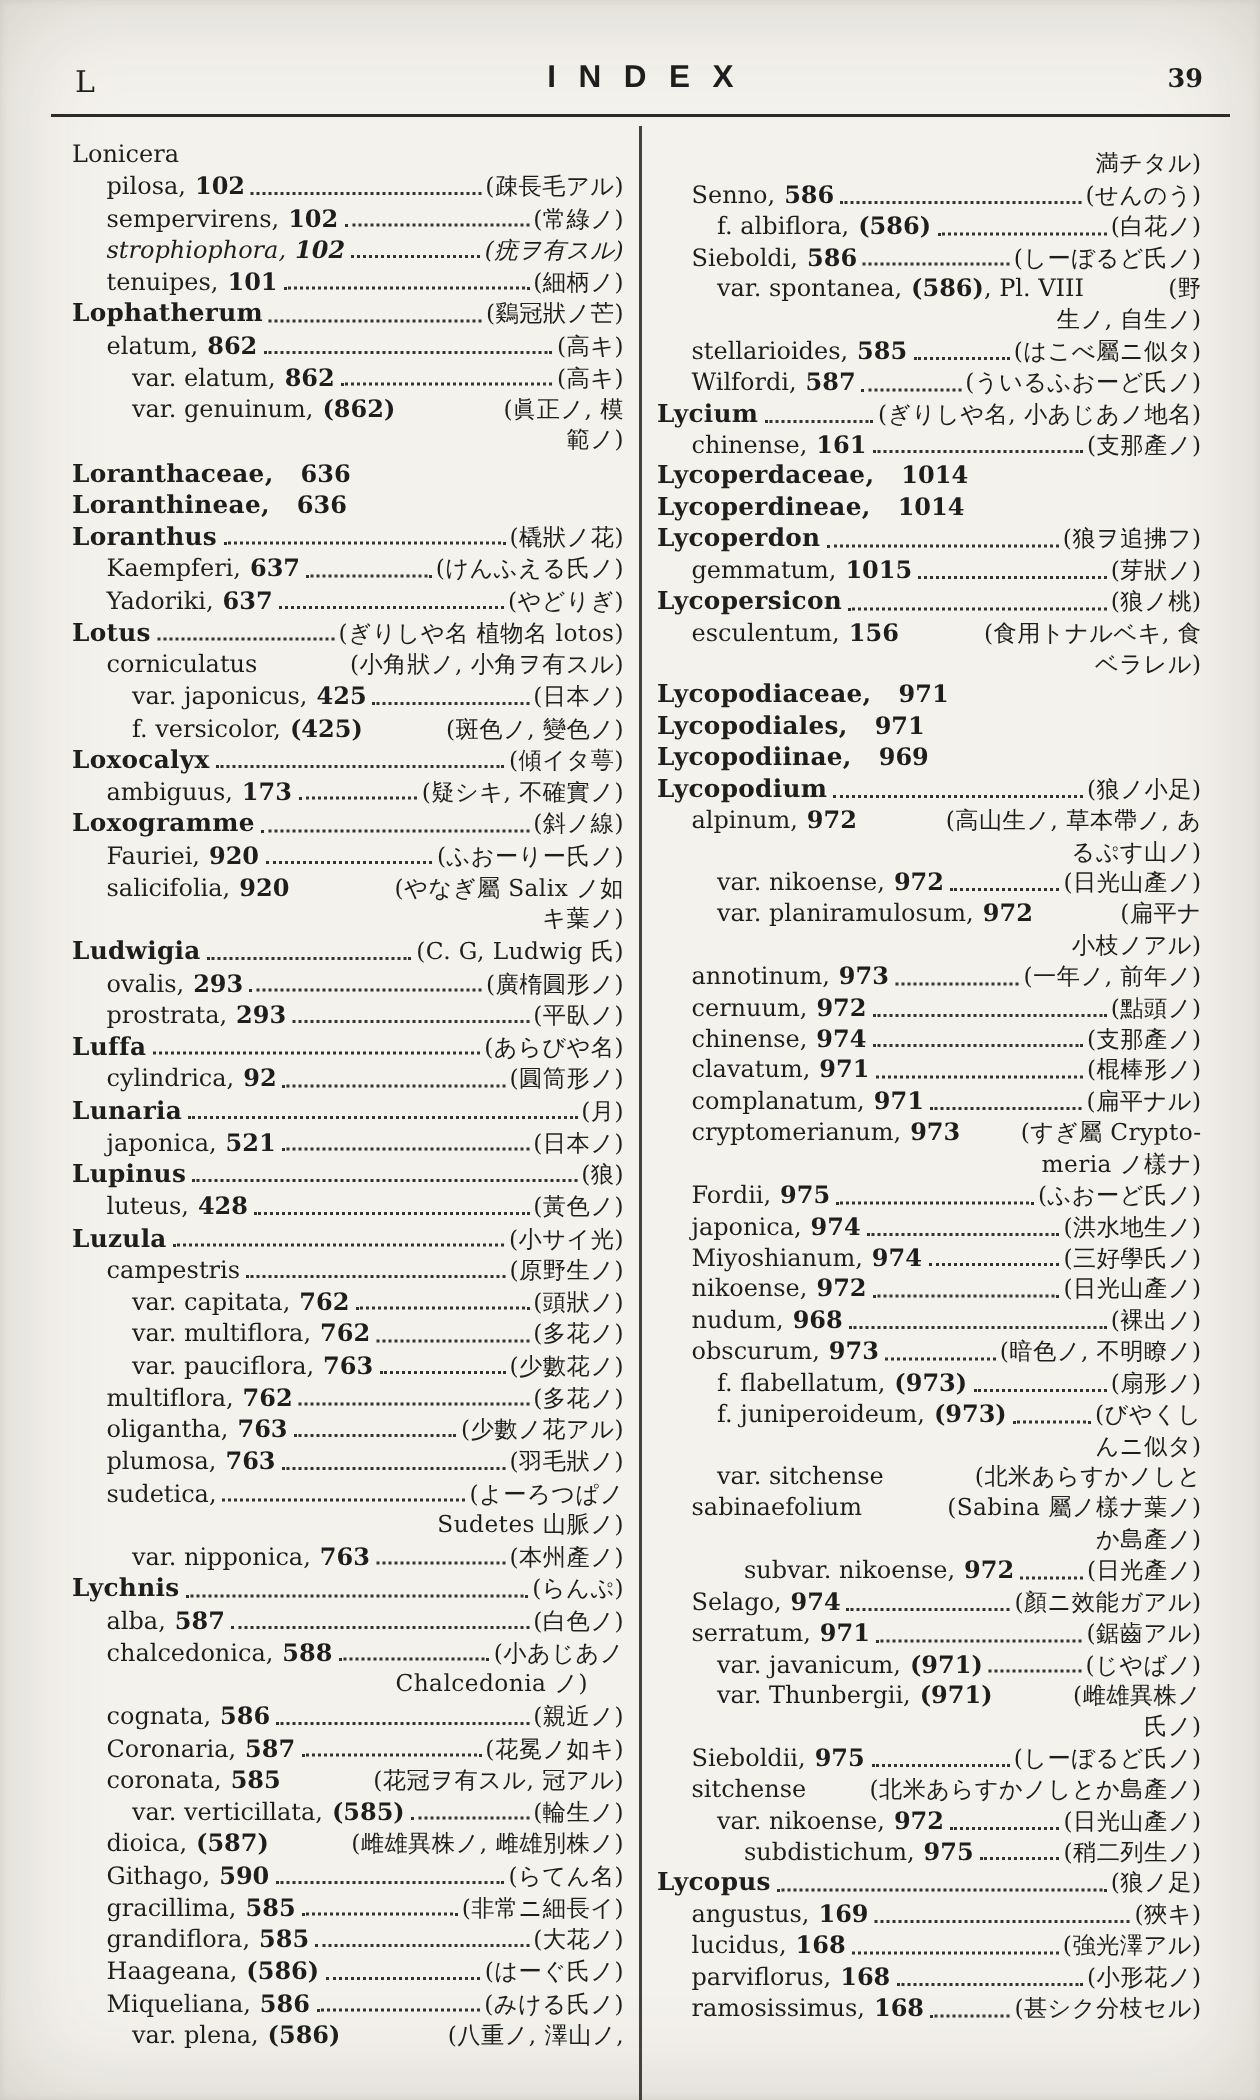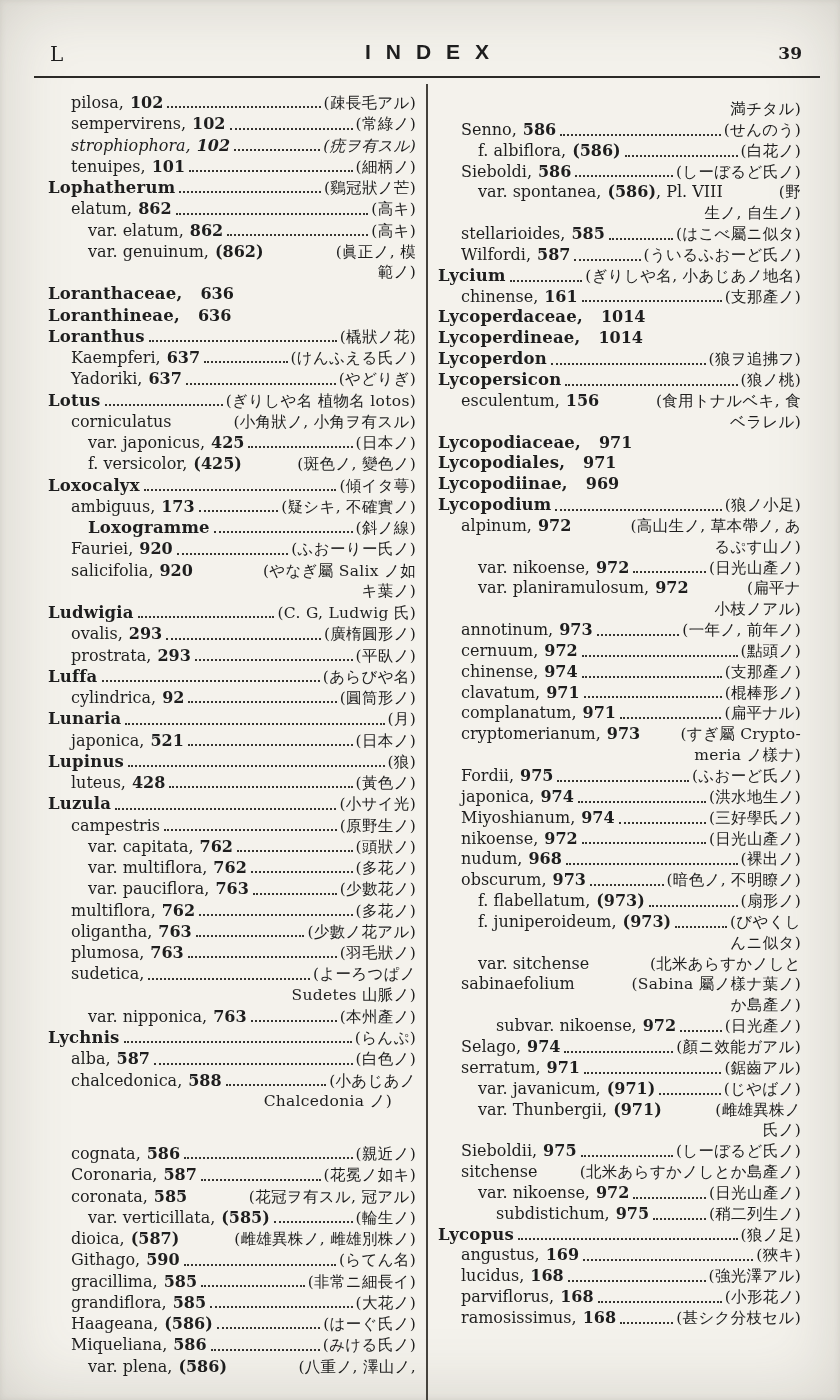--- a/index.html
+++ b/index.html
@@ -57,41 +57,42 @@
 
 <div class="page">
   <div class="hdr">
     <span class="hl">L</span>
     <span class="ht">INDEX</span>
     <span class="hp">39</span>
   </div>
   <div class="rule"></div>
   <div class="divider"></div>
   <div class="col col-left" id="col-left">
+      <div class="line" style="padding-left: 0px;"><span class="nm">Lonicera</span></div>
       <div class="line" style="padding-left: 23px;"><span class="nm">pilosa,</span><b class="num">102</b><span class="dots"></span><span class="jp">(疎長毛アル)</span></div>
       <div class="line" style="padding-left: 23px;"><span class="nm">sempervirens,</span><b class="num">102</b><span class="dots"></span><span class="jp">(常綠ノ)</span></div>
       <div class="line" style="padding-left: 23px; font-style: italic;"><span class="nm">strophiophora,</span><b class="num">102</b><span class="dots"></span><span class="jp">(疣ヲ有スル)</span></div>
       <div class="line" style="padding-left: 23px;"><span class="nm">tenuipes,</span><b class="num">101</b><span class="dots"></span><span class="jp">(細柄ノ)</span></div>
       <div class="line" style="padding-left: 0px;"><span class="nm bold">Lophatherum</span><span class="dots"></span><span class="jp">(鷄冠狀ノ芒)</span></div>
       <div class="line" style="padding-left: 23px;"><span class="nm">elatum,</span><b class="num">862</b><span class="dots"></span><span class="jp">(高キ)</span></div>
       <div class="line" style="padding-left: 40px;"><span class="nm">var. elatum,</span><b class="num">862</b><span class="dots"></span><span class="jp">(高キ)</span></div>
       <div class="line" style="padding-left: 40px;"><span class="nm">var. genuinum,</span><b class="num">(862)</b><span class="gap"></span><span class="jp">(眞正ノ, 模</span></div>
       <div class="line cont"><span class="jp">範ノ)</span></div>
       <div class="line" style="padding-left: 0px;"><span class="nm bold">Loranthaceae,</span><b class="num solo">636</b></div>
       <div class="line" style="padding-left: 0px;"><span class="nm bold">Loranthineae,</span><b class="num solo">636</b></div>
       <div class="line" style="padding-left: 0px;"><span class="nm bold">Loranthus</span><span class="dots"></span><span class="jp">(橇狀ノ花)</span></div>
       <div class="line" style="padding-left: 23px;"><span class="nm">Kaempferi,</span><b class="num">637</b><span class="dots"></span><span class="jp">(けんふえる氏ノ)</span></div>
       <div class="line" style="padding-left: 23px;"><span class="nm">Yadoriki,</span><b class="num">637</b><span class="dots"></span><span class="jp">(やどりぎ)</span></div>
       <div class="line" style="padding-left: 0px;"><span class="nm bold">Lotus</span><span class="dots"></span><span class="jp">(ぎりしや名 植物名 lotos)</span></div>
       <div class="line" style="padding-left: 23px;"><span class="nm">corniculatus</span><span class="gap"></span><span class="jp">(小角狀ノ, 小角ヲ有スル)</span></div>
       <div class="line" style="padding-left: 40px;"><span class="nm">var. japonicus,</span><b class="num">425</b><span class="dots"></span><span class="jp">(日本ノ)</span></div>
       <div class="line" style="padding-left: 40px;"><span class="nm">f. versicolor,</span><b class="num">(425)</b><span class="gap"></span><span class="jp">(斑色ノ, 變色ノ)</span></div>
       <div class="line" style="padding-left: 0px;"><span class="nm bold">Loxocalyx</span><span class="dots"></span><span class="jp">(傾イタ萼)</span></div>
       <div class="line" style="padding-left: 23px;"><span class="nm">ambiguus,</span><b class="num">173</b><span class="dots"></span><span class="jp">(疑シキ, 不確實ノ)</span></div>
-      <div class="line" style="padding-left: 0px; margin-left: 40px;"><span class="nm bold">Loxogramme</span><span class="dots"></span><span class="jp">(斜ノ線)</span></div>
+      <div class="line" style="padding-left: 0px;"><span class="nm bold">Loxogramme</span><span class="dots"></span><span class="jp">(斜ノ線)</span></div>
       <div class="line" style="padding-left: 23px;"><span class="nm">Fauriei,</span><b class="num">920</b><span class="dots"></span><span class="jp">(ふおーりー氏ノ)</span></div>
       <div class="line" style="padding-left: 23px;"><span class="nm">salicifolia,</span><b class="num">920</b><span class="gap"></span><span class="jp">(やなぎ屬 Salix ノ如</span></div>
       <div class="line cont"><span class="jp">キ葉ノ)</span></div>
       <div class="line" style="padding-left: 0px;"><span class="nm bold">Ludwigia</span><span class="dots"></span><span class="jp">(C. G, Ludwig 氏)</span></div>
       <div class="line" style="padding-left: 23px;"><span class="nm">ovalis,</span><b class="num">293</b><span class="dots"></span><span class="jp">(廣楕圓形ノ)</span></div>
       <div class="line" style="padding-left: 23px;"><span class="nm">prostrata,</span><b class="num">293</b><span class="dots"></span><span class="jp">(平臥ノ)</span></div>
       <div class="line" style="padding-left: 0px;"><span class="nm bold">Luffa</span><span class="dots"></span><span class="jp">(あらびや名)</span></div>
       <div class="line" style="padding-left: 23px;"><span class="nm">cylindrica,</span><b class="num">92</b><span class="dots"></span><span class="jp">(圓筒形ノ)</span></div>
       <div class="line" style="padding-left: 0px;"><span class="nm bold">Lunaria</span><span class="dots"></span><span class="jp">(月)</span></div>
       <div class="line" style="padding-left: 23px;"><span class="nm">japonica,</span><b class="num">521</b><span class="dots"></span><span class="jp">(日本ノ)</span></div>
@@ -105,21 +106,21 @@
       <div class="line" style="padding-left: 23px;"><span class="nm">multiflora,</span><b class="num">762</b><span class="dots"></span><span class="jp">(多花ノ)</span></div>
       <div class="line" style="padding-left: 23px;"><span class="nm">oligantha,</span><b class="num">763</b><span class="dots"></span><span class="jp">(少數ノ花アル)</span></div>
       <div class="line" style="padding-left: 23px;"><span class="nm">plumosa,</span><b class="num">763</b><span class="dots"></span><span class="jp">(羽毛狀ノ)</span></div>
       <div class="line" style="padding-left: 23px;"><span class="nm">sudetica,</span><span class="dots"></span><span class="jp">(よーろつぱノ</span></div>
       <div class="line cont"><span class="jp">Sudetes 山脈ノ)</span></div>
       <div class="line" style="padding-left: 40px;"><span class="nm">var. nipponica,</span><b class="num">763</b><span class="dots"></span><span class="jp">(本州產ノ)</span></div>
       <div class="line" style="padding-left: 0px;"><span class="nm bold">Lychnis</span><span class="dots"></span><span class="jp">(らんぷ)</span></div>
       <div class="line" style="padding-left: 23px;"><span class="nm">alba,</span><b class="num">587</b><span class="dots"></span><span class="jp">(白色ノ)</span></div>
       <div class="line" style="padding-left: 23px;"><span class="nm">chalcedonica,</span><b class="num">588</b><span class="dots"></span><span class="jp">(小あじあノ</span></div>
       <div class="line cont" style="padding-right: 24px;"><span class="jp">Chalcedonia ノ)</span></div>
-      <div class="line" style="padding-left: 23px; margin-top: 31px;"><span class="nm">cognata,</span><b class="num">586</b><span class="dots"></span><span class="jp">(親近ノ)</span></div>
+      <div class="line" style="padding-left: 23px;"><span class="nm">cognata,</span><b class="num">586</b><span class="dots"></span><span class="jp">(親近ノ)</span></div>
       <div class="line" style="padding-left: 23px;"><span class="nm">Coronaria,</span><b class="num">587</b><span class="dots"></span><span class="jp">(花冕ノ如キ)</span></div>
       <div class="line" style="padding-left: 23px;"><span class="nm">coronata,</span><b class="num">585</b><span class="gap"></span><span class="jp">(花冠ヲ有スル, 冠アル)</span></div>
       <div class="line" style="padding-left: 40px;"><span class="nm">var. verticillata,</span><b class="num">(585)</b><span class="dots"></span><span class="jp">(輪生ノ)</span></div>
       <div class="line" style="padding-left: 23px;"><span class="nm">dioica,</span><b class="num">(587)</b><span class="gap"></span><span class="jp">(雌雄異株ノ, 雌雄別株ノ)</span></div>
       <div class="line" style="padding-left: 23px;"><span class="nm">Githago,</span><b class="num">590</b><span class="dots"></span><span class="jp">(らてん名)</span></div>
       <div class="line" style="padding-left: 23px;"><span class="nm">gracillima,</span><b class="num">585</b><span class="dots"></span><span class="jp">(非常ニ細長イ)</span></div>
       <div class="line" style="padding-left: 23px;"><span class="nm">grandiflora,</span><b class="num">585</b><span class="dots"></span><span class="jp">(大花ノ)</span></div>
       <div class="line" style="padding-left: 23px;"><span class="nm">Haageana,</span><b class="num">(586)</b><span class="dots"></span><span class="jp">(はーぐ氏ノ)</span></div>
       <div class="line" style="padding-left: 23px;"><span class="nm">Miqueliana,</span><b class="num">586</b><span class="dots"></span><span class="jp">(みける氏ノ)</span></div>
       <div class="line" style="padding-left: 40px;"><span class="nm">var. plena,</span><b class="num">(586)</b><span class="gap"></span><span class="jp">(八重ノ, 澤山ノ,</span></div>
@@ -131,20 +132,21 @@
       <div class="line" style="padding-left: 23px;"><span class="nm">Sieboldi,</span><b class="num">586</b><span class="dots"></span><span class="jp">(しーぼるど氏ノ)</span></div>
       <div class="line" style="padding-left: 40px;"><span class="nm">var. spontanea,</span><b class="num">(586)</b><span class="tail">, Pl. VIII</span><span class="gap"></span><span class="jp">(野</span></div>
       <div class="line cont"><span class="jp">生ノ, 自生ノ)</span></div>
       <div class="line" style="padding-left: 23px;"><span class="nm">stellarioides,</span><b class="num">585</b><span class="dots"></span><span class="jp">(はこべ屬ニ似タ)</span></div>
       <div class="line" style="padding-left: 23px;"><span class="nm">Wilfordi,</span><b class="num">587</b><span class="dots"></span><span class="jp">(ういるふおーど氏ノ)</span></div>
       <div class="line" style="padding-left: 0px;"><span class="nm bold">Lycium</span><span class="dots"></span><span class="jp">(ぎりしや名, 小あじあノ地名)</span></div>
       <div class="line" style="padding-left: 23px;"><span class="nm">chinense,</span><b class="num">161</b><span class="dots"></span><span class="jp">(支那產ノ)</span></div>
       <div class="line" style="padding-left: 0px;"><span class="nm bold">Lycoperdaceae,</span><b class="num solo">1014</b></div>
       <div class="line" style="padding-left: 0px;"><span class="nm bold">Lycoperdineae,</span><b class="num solo">1014</b></div>
       <div class="line" style="padding-left: 0px;"><span class="nm bold">Lycoperdon</span><span class="dots"></span><span class="jp">(狼ヲ追拂フ)</span></div>
+      <div class="line" style="padding-left: 23px;"><span class="nm">gemmatum,</span><b class="num">1015</b><span class="dots"></span><span class="jp">(芽狀ノ)</span></div>
       <div class="line" style="padding-left: 0px;"><span class="nm bold">Lycopersicon</span><span class="dots"></span><span class="jp">(狼ノ桃)</span></div>
       <div class="line" style="padding-left: 23px;"><span class="nm">esculentum,</span><b class="num">156</b><span class="gap"></span><span class="jp">(食用トナルベキ, 食</span></div>
       <div class="line cont"><span class="jp">ベラレル)</span></div>
       <div class="line" style="padding-left: 0px;"><span class="nm bold">Lycopodiaceae,</span><b class="num solo">971</b></div>
       <div class="line" style="padding-left: 0px;"><span class="nm bold">Lycopodiales,</span><b class="num solo">971</b></div>
       <div class="line" style="padding-left: 0px;"><span class="nm bold">Lycopodiinae,</span><b class="num solo">969</b></div>
       <div class="line" style="padding-left: 0px;"><span class="nm bold">Lycopodium</span><span class="dots"></span><span class="jp">(狼ノ小足)</span></div>
       <div class="line" style="padding-left: 23px;"><span class="nm">alpinum,</span><b class="num">972</b><span class="gap"></span><span class="jp">(高山生ノ, 草本帶ノ, あ</span></div>
       <div class="line cont"><span class="jp">るぷす山ノ)</span></div>
       <div class="line" style="padding-left: 40px;"><span class="nm">var. nikoense,</span><b class="num">972</b><span class="dots"></span><span class="jp">(日光山產ノ)</span></div>

